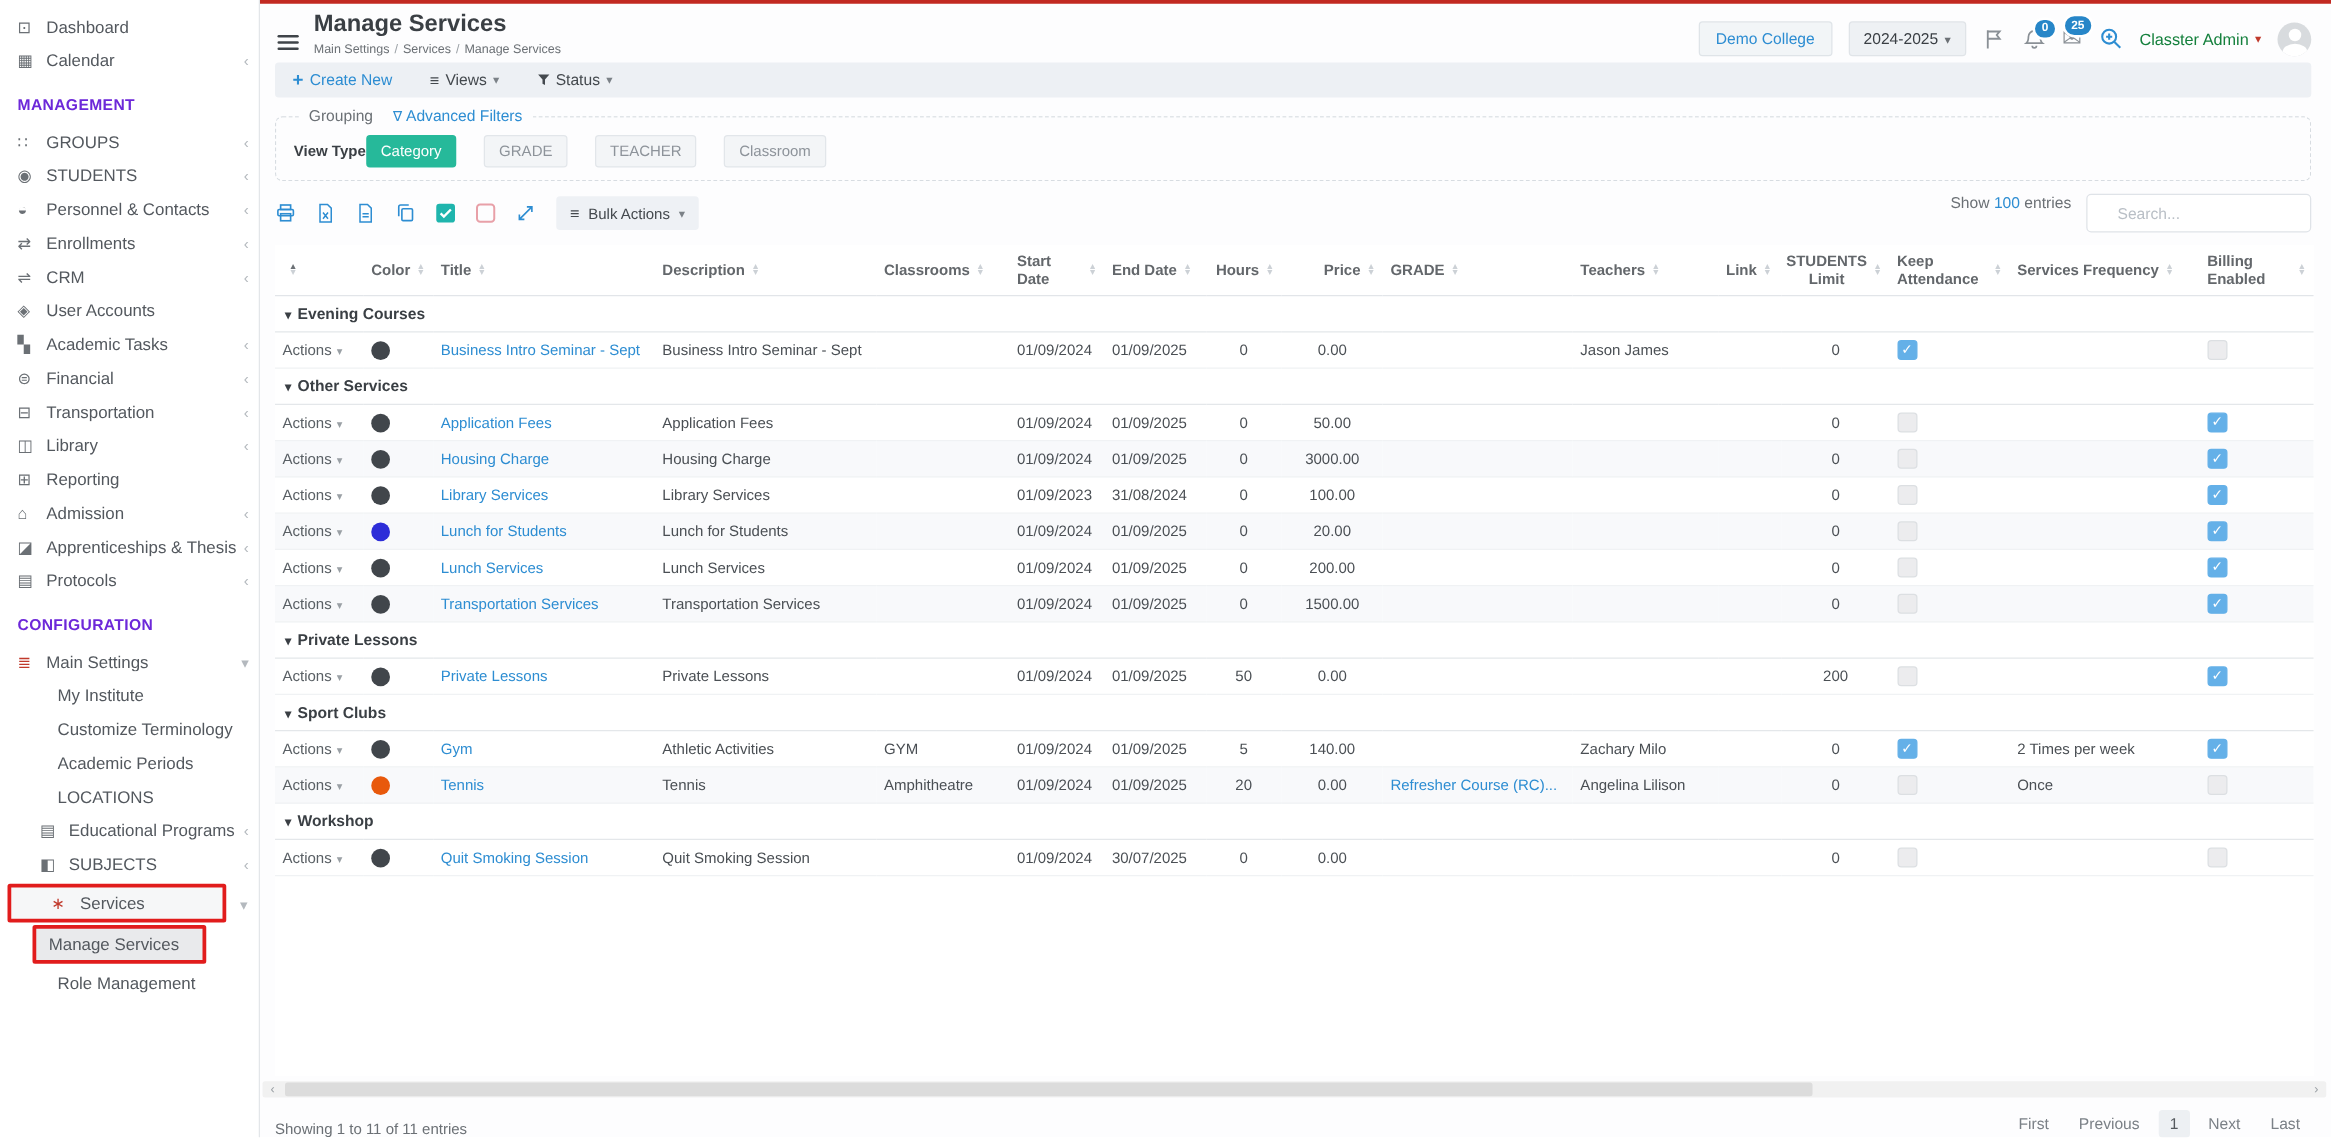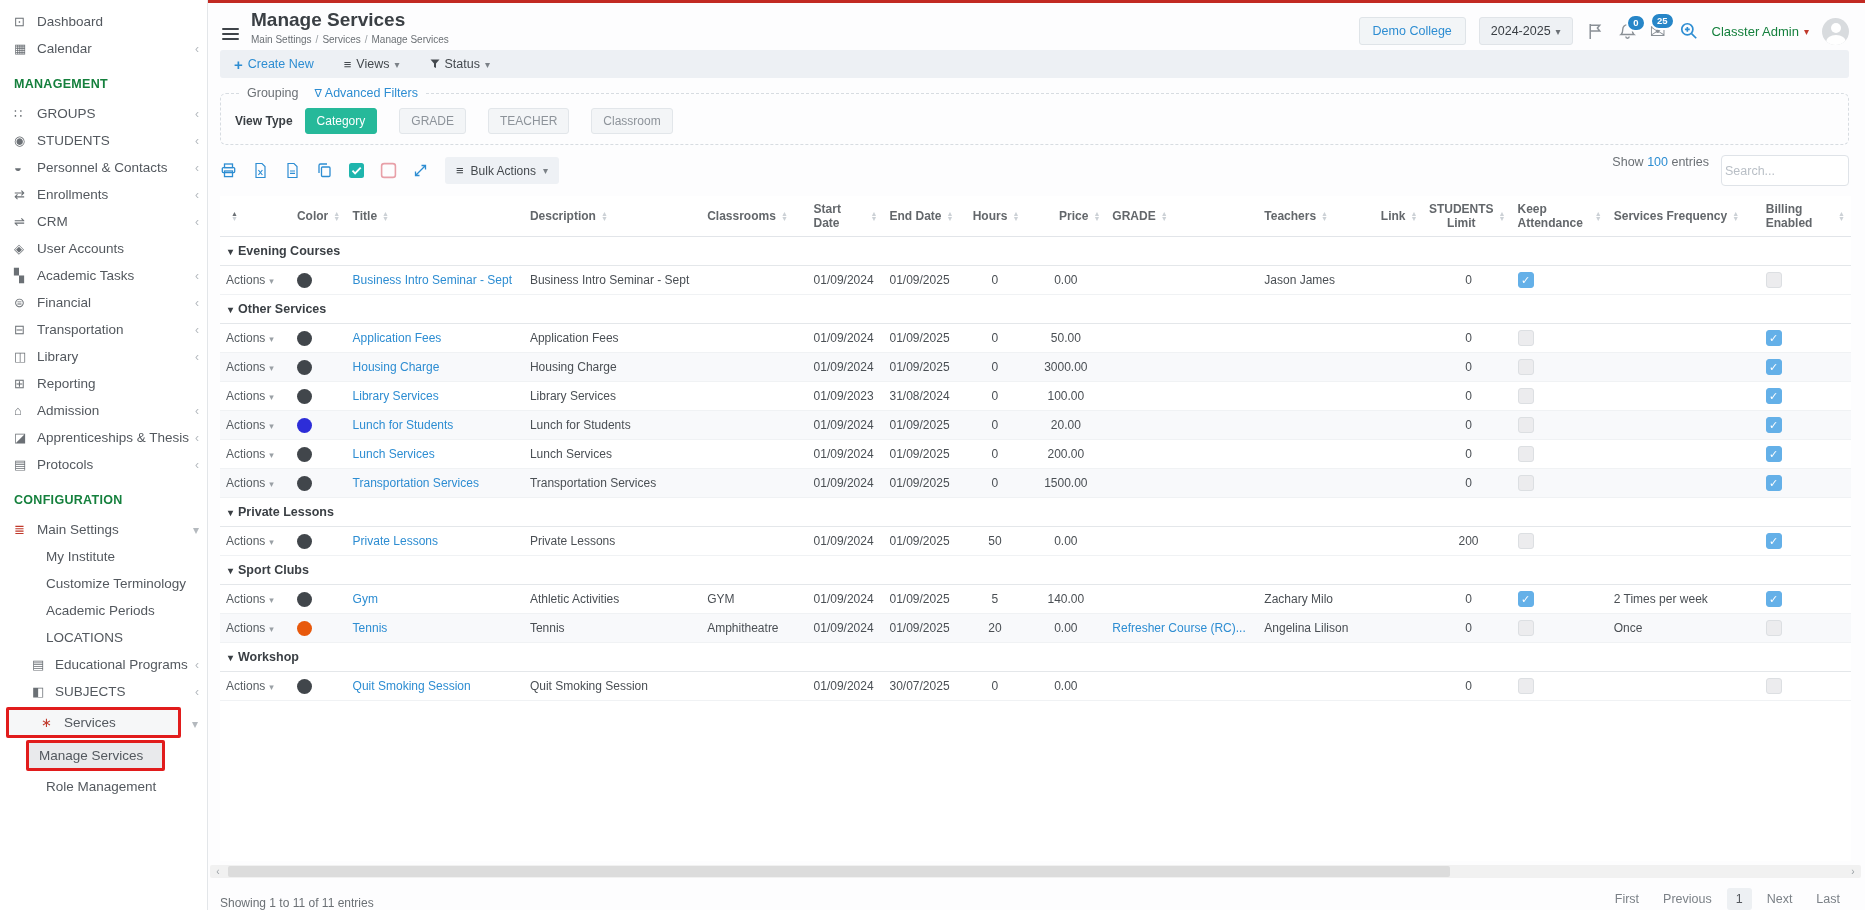--- a/index.html
+++ b/index.html
@@ -2,21 +2,21 @@
 <html><head>
 <meta charset="utf-8">
 <title>Manage Services</title>
 <style>
   *{box-sizing:border-box;margin:0;padding:0}
   body{width:1865px;height:910px;overflow:hidden;background:#fff;font-family:"Liberation Sans",sans-serif;color:#4a4f54}
   .app{display:flex;width:1865px;height:910px}
 
   
   .sidebar{width:208px;min-width:208px;height:100%;background:#fff;border-right:1px solid #e3e6e9;padding-top:8px;overflow:hidden;position:relative}
-  .side-heading{color:#15803d;font-weight:bold;font-size:12.5px;padding:15px 14px 9px 14px;letter-spacing:.3px}
+  .side-heading{color:#6d28d9;font-weight:bold;font-size:12.5px;padding:15px 14px 9px 14px;letter-spacing:.3px}
   .side-item{display:flex;align-items:center;height:27px;padding:0 8px 0 14px;font-size:13.5px;color:#53585e;cursor:pointer;position:relative;white-space:nowrap}
   .side-item .ico{width:23px;min-width:23px;font-size:13px;color:#6b7075;text-align:left}
   .side-item .ico.red{color:#c0392b}
   .side-item .lbl{flex:1;overflow:hidden;text-overflow:ellipsis}
   .side-item .chev{color:#b4b9be;font-size:12px;padding-left:4px}
   .side-item.lvl2{padding-left:46px}
   .side-item.lvl2.hasico{padding-left:32px}
   .side-item.lvl3{padding-left:20px}
   .side-item.active{background:#e9eaec}
   .side-item.red-box{border:3px solid #e11c1c;border-radius:2px;background:#f6f7f8;height:31px;margin:2px 26px 2px 6px;padding-left:24px}
@@ -53,32 +53,32 @@
   .ab-item .caret{color:#7b8187;font-size:10px}
   .create-new{color:#2d8dd2}
   .create-new .plus{font-weight:bold;font-size:15px}
   .mini-lines{font-size:13px;color:#44494e}
 
   .group-panel{margin:8px 16px 0 12px;border:1px dashed #d7dce1;border-radius:6px;padding:2px 14px 10px 14px}
   .group-panel legend{font-size:12.5px;color:#6b7075;padding:0 8px;margin-left:4px}
   .group-panel legend .afl{color:#2d8dd2;margin-left:16px;cursor:pointer}
   .group-panel legend .funnel{color:#2d8dd2;font-size:11px;margin-right:3px}
   .view-row{display:flex;align-items:center;margin-top:6px}
-  .view-label{font-weight:bold;color:#3a3f44;font-size:12px;margin-right:12px}
+  .view-label{font-weight:bold;color:#3a3f44;font-size:12px;}
   .vt-btn{padding:5px 11px;border-radius:3px;background:#f3f5f7;border:1px solid #e2e6ea;color:#8d939a;font-size:12px;margin-right:22px;cursor:pointer}
   .vt-btn.active{background:#26b99a;border-color:#26b99a;color:#fff}
 
   .list-toolbar{display:flex;align-items:center;margin:10px 16px 0 12px}
   .tb-icons{display:flex;align-items:center;gap:15px}
   .tb-icons .icx{cursor:pointer;display:flex}
   .bulk-btn{background:#eef1f5;border-radius:3px;padding:6px 11px;font-size:12px;color:#44494e;display:flex;gap:7px;align-items:center;cursor:pointer;margin-left:16px}
   .bulk-btn .caret{color:#7b8187;font-size:10px}
   .right-controls{margin-left:auto;display:flex;gap:12px;font-size:12.5px;color:#6b7075}
   .page-size{color:#2d8dd2}
-  .search-input{width:128px;height:31px;border:1px solid #dfe3e8;border-radius:4px;padding:0 3px;font-size:12.5px;color:#444;outline:none}
+  .search-input{width:180px;height:31px;border:1px solid #dfe3e8;border-radius:4px;padding:0 24px;font-size:12.5px;color:#444;outline:none}
   .search-input::placeholder{color:#b9bfc6}
 
   
   .table-card{flex:1;margin:10px 14px 0 12px;background:#fff;overflow:hidden}
   table{width:100%;border-collapse:collapse;table-layout:fixed;font-size:12px;color:#4a4f54}
   thead th{font-weight:bold;color:#63676b;padding:6px 6px;border-bottom:1px solid #e2e5e9;vertical-align:middle;text-align:left}
   .th-inner{display:flex;align-items:center;gap:5px}
   .th-inner.ar{justify-content:flex-end}
   .sort{display:inline-flex;flex-direction:column;line-height:5.5px;font-size:7px;color:#ccd1d6}
   .sort .up.on{color:#6b7075}

